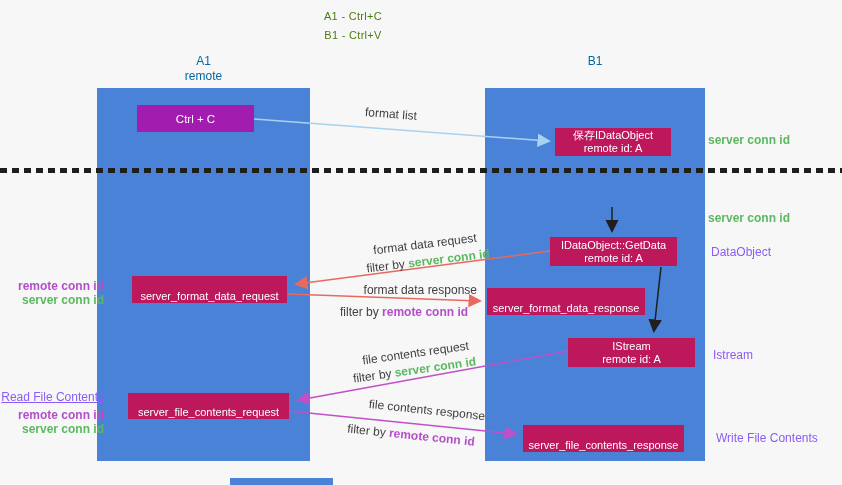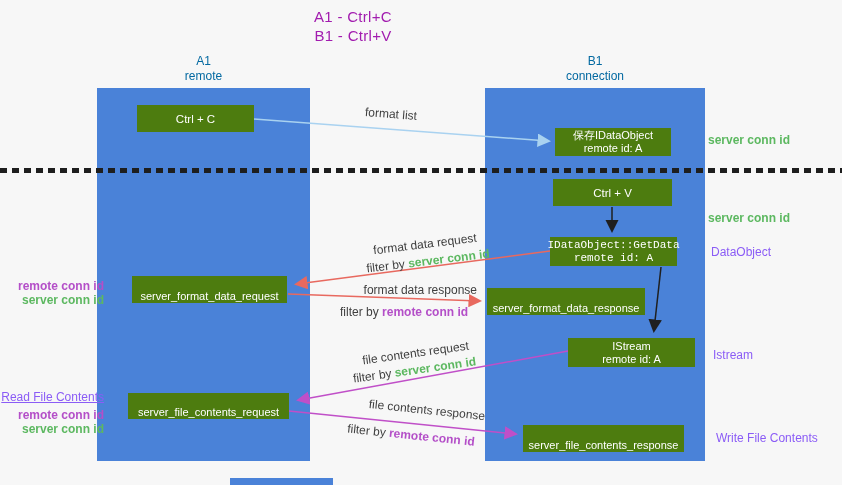--- a/index.html
+++ b/index.html
@@ -3,37 +3,37 @@
 <meta charset="utf-8">
 <style>
   * { margin:0; padding:0; box-sizing:border-box; }
   html,body { background:#f7f7f7; }
   .canvas {
     position:relative; width:842px; height:485px; background:#f7f7f7;
     font-family:"Liberation Sans", sans-serif; overflow:hidden;
   }
   .title {
     position:absolute; top:7px; left:0; width:706px; text-align:center;
-    font-size:15px; color:#a21caf; line-height:19px; z-index:4; letter-spacing:0.3px;
+    font-size:11px; color:#4d7c0f; line-height:19px; z-index:4; letter-spacing:0.3px;
   }
   .col-header {
     position:absolute; text-align:center; font-size:12px; color:#0369a1;
     line-height:15px; z-index:4;
   }
   .column { position:absolute; background:#4a82d8; z-index:1; }
   .dotted-line {
     position:absolute; left:0; top:168px; width:842px; height:5px; z-index:5;
     background:repeating-linear-gradient(90deg,#1e1e1e 0 7px,transparent 7px 12px);
   }
   .node {
     position:absolute; z-index:3; display:flex; flex-direction:column;
     align-items:center; justify-content:center; color:#fff; text-align:center;
   }
-  .node.green  { background:#4d7c0f; font-size:11.5px; }
-  .node.orange { background:#4d7c0f; font-size:11px; line-height:13px; }
+  .node.green  { background:#a21caf; font-size:11.5px; }
+  .node.orange { background:#be185d; font-size:11px; line-height:13px; }
   .node.single { font-size:11px;justify-content:flex-end; }
   svg.arrows { position:absolute; left:0; top:0; z-index:2; }
   .lbl {
     position:absolute; font-size:12px; color:#3f3f3f; white-space:nowrap;
     z-index:4; text-align:center;
   }
   .green-t  { color:#5cb860; font-weight:bold; }
   .purple-t { color:#b44fc8; font-weight:bold; }
   .side-left {
     position:absolute; left:0; width:104px; text-align:right; font-size:12px;
@@ -52,21 +52,20 @@
     <div>A1 - Ctrl+C</div>
     <div>B1 - Ctrl+V</div>
   </div>
 
   <div class="col-header" style="left:97px; width:213px; top:54px;">
     <div>A1</div>
     <div>remote</div>
   </div>
   <div class="col-header" style="left:485px; width:220px; top:54px;">
     <div>B1</div>
-    <div>connection</div>
   </div>
 
   <div class="column" style="left:97px; top:88px; width:213px; height:373px;"></div>
   <div class="column" style="left:485px; top:88px; width:220px; height:373px;"></div>
 
   <div class="dotted-line"></div>
 
   <svg class="arrows" width="842" height="485">
     <defs>
       <marker id="m-blue" markerWidth="9" markerHeight="9" refX="7" refY="4.5" orient="auto">
@@ -93,25 +92,22 @@
 
   <div class="node green" style="left:137px; top:105px; width:117px; height:27px;">
     <div>Ctrl + C</div>
   </div>
 
   <div class="node orange" style="left:555px; top:128px; width:116px; height:28px;">
     <div>保存IDataObject</div>
     <div>remote id: A</div>
   </div>
 
-  <div class="node green" style="left:553px; top:179px; width:119px; height:27px;">
-    <div>Ctrl + V</div>
-  </div>
 
-  <div class="node orange" style="left:550px; top:237px; width:127px; height:29px;font-family:Liberation Mono, monospace;">
+  <div class="node orange" style="left:550px; top:237px; width:127px; height:29px;">
     <div>IDataObject::GetData</div>
     <div>remote id: A</div>
   </div>
 
   <div class="node orange single" style="left:132px; top:276px; width:155px; height:27px;">
     <div>server_format_data_request</div>
   </div>
 
   <div class="node orange single" style="left:487px; top:288px; width:158px; height:27px;">
     <div>server_format_data_response</div>

